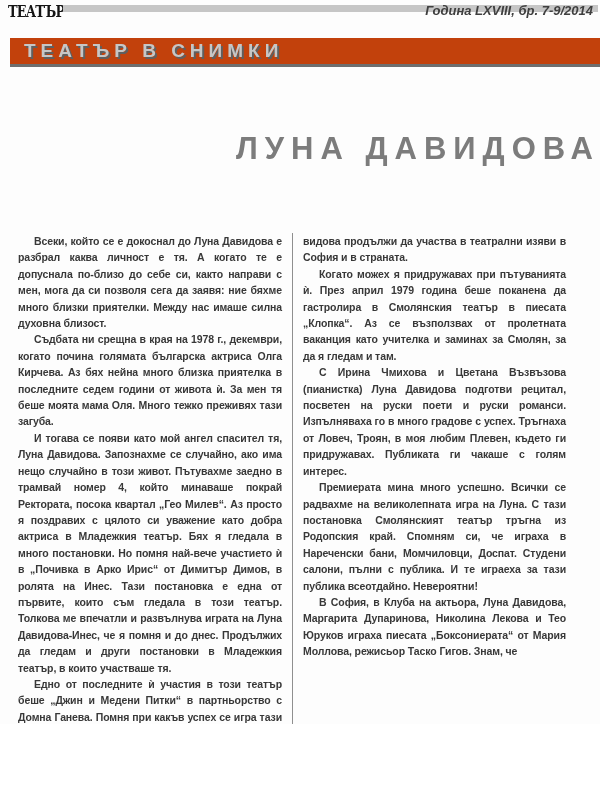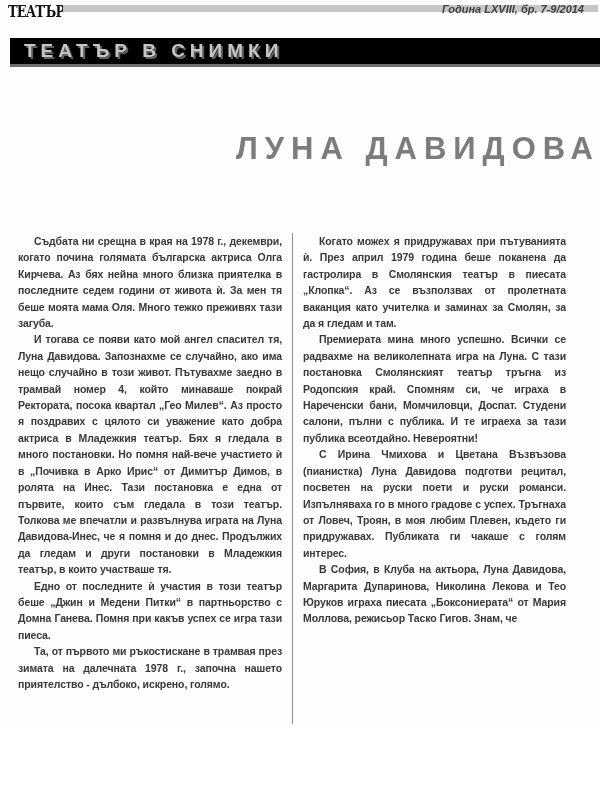--- a/index.html
+++ b/index.html
@@ -15,28 +15,28 @@
     font-family:"DejaVu Serif", serif; font-weight:bold;
     font-size:16px; color:#141414; letter-spacing:-1px;
     transform:scaleX(0.80) scaleY(1.05); transform-origin:left top;
     white-space:nowrap;
   }
   .top-bar {
     position:absolute; left:63px; right:2px; top:5px; height:7px;
     background:#c6c6c6;
   }
   .issue-text {
-    position:absolute; right:16px; top:3px;
-    font-size:11px; font-weight:bold; font-style:italic; color:#3f3f3f;
+    position:absolute; right:7px; top:3px;
+    font-size:13px; font-weight:bold; font-style:italic; color:#3f3f3f;
   }
 
   
   .banner {
     position:absolute; left:10px; right:0; top:38px; height:26px;
-    background:#000000; border-bottom:3px solid #6e6e6e;
+    background:#c2410c; border-bottom:3px solid #6e6e6e;
     line-height:26px; padding-left:14px;
     font-size:19px; font-weight:bold; letter-spacing:5px;
     color:#c6c6c6; text-shadow:2px 2px 0 #5f5f5f;
     white-space:nowrap;
   }
 
   
   .title {
     position:absolute; left:0; top:131px; width:100%;
     text-align:right; margin:0;
@@ -80,30 +80,32 @@
   <div class="logo">ТЕАТЪР</div>
   <div class="top-bar"></div>
   <div class="issue-text">Година LXVIII, бр. 7-9/2014</div>
 
   <div class="banner">ТЕАТЪР В СНИМКИ</div>
 
   <h1 class="title">ЛУНА ДАВИДОВА</h1>
 
   <div class="columns">
     <div class="col left">
+        <p class="para">Всеки, който се е докоснал до Луна Давидова е разбрал каква личност е тя. А когато те е допуснала по-близо до себе си, както направи с мен, мога да си позволя сега да заявя: ние бяхме много близки приятелки. Между нас имаше силна духовна близост.</p>
         <p class="para">Съдбата ни срещна в края на 1978 г., декември, когато почина голямата българска актриса Олга Кирчева. Аз бях нейна много близка приятелка в последните седем години от живота ѝ. За мен тя беше моята мама Оля. Много тежко преживях тази загуба.</p>
         <p class="para">И тогава се появи като мой ангел спасител тя, Луна Давидова. Запознахме се случайно, ако има нещо случайно в този живот. Пътувахме заедно в трамвай номер 4, който минаваше покрай Ректората, посока квартал „Гео Милев“. Аз просто я поздравих с цялото си уважение като добра актриса в Младежкия театър. Бях я гледала в много постановки. Но помня най-вече участието ѝ в „Почивка в Арко Ирис“ от Димитър Димов, в ролята на Инес. Тази постановка е една от първите, които съм гледала в този театър. Толкова ме впечатли и развълнува играта на Луна Давидова-Инес, че я помня и до днес. Продължих да гледам и други постановки в Младежкия театър, в които участваше тя.</p>
         <p class="para">Едно от последните ѝ участия в този театър беше „Джин и Медени Питки“ в партньорство с Домна Ганева. Помня при какъв успех се игра тази пиеса.</p>
         <p class="para">Та, от първото ми ръкостискане в трамвая през зимата на далечната 1978 г., започна нашето приятелство - дълбоко, искрено, голямо.</p>
       </div>
     <div class="col-divider"></div>
     <div class="col right">
+        <p class="para no-indent">видова продължи да участва в театрални изяви в София и в страната.</p>
         <p class="para">Когато можех я придружавах при пътуванията ѝ. През април 1979 година беше поканена да гастролира в Смолянския театър в пиесата „Клопка“. Аз се възползвах от пролетната ваканция като учителка и заминах за Смолян, за да я гледам и там.</p>
+        <p class="para">С Ирина Чмихова и Цветана Възвъзова (пианистка) Луна Давидова подготви рецитал, посветен на руски поети и руски романси. Изпълняваха го в много градове с успех. Тръгнаха от Ловеч, Троян, в моя любим Плевен, където ги придружавах. Публиката ги чакаше с голям интерес.</p>
         <p class="para">Премиерата мина много успешно. Всички се радвахме на великолепната игра на Луна. С тази постановка Смолянският театър тръгна из Родопския край. Спомням си, че играха в Нареченски бани, Момчиловци, Доспат. Студени салони, пълни с публика. И те играеха за тази публика всеотдайно. Невероятни!</p>
-        <p class="para">С Ирина Чмихова и Цветана Възвъзова (пианистка) Луна Давидова подготви рецитал, посветен на руски поети и руски романси. Изпълняваха го в много градове с успех. Тръгнаха от Ловеч, Троян, в моя любим Плевен, където ги придружавах. Публиката ги чакаше с голям интерес.</p>
         <p class="para">В София, в Клуба на актьора, Луна Давидова, Маргарита Дупаринова, Николина Лекова и Тео Юруков играха пиесата „Боксониерата“ от Мария Моллова, режисьор Таско Гигов. Знам, че</p>
       </div>
   </div>
 
   <div class="pagenum">26</div>
   <div class="bottom-rule"></div>
 
 </div>
 
 </body></html>

